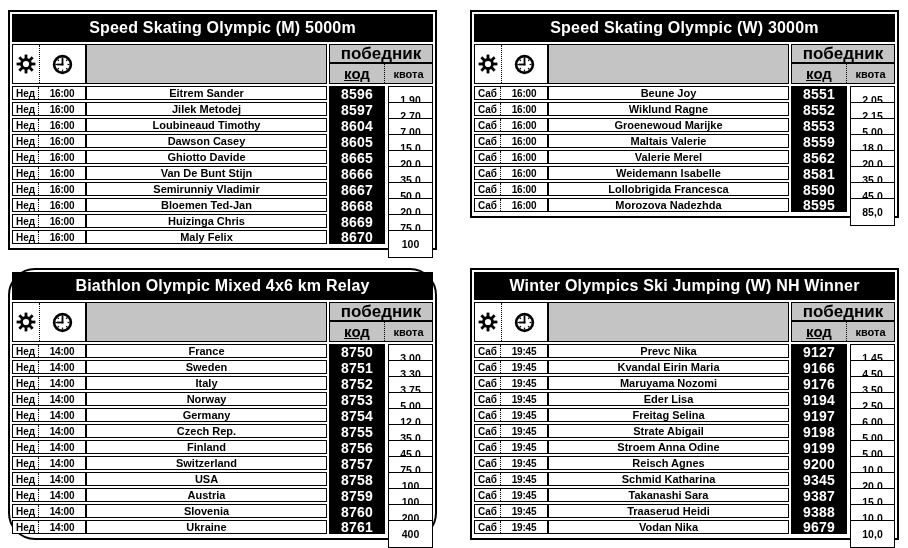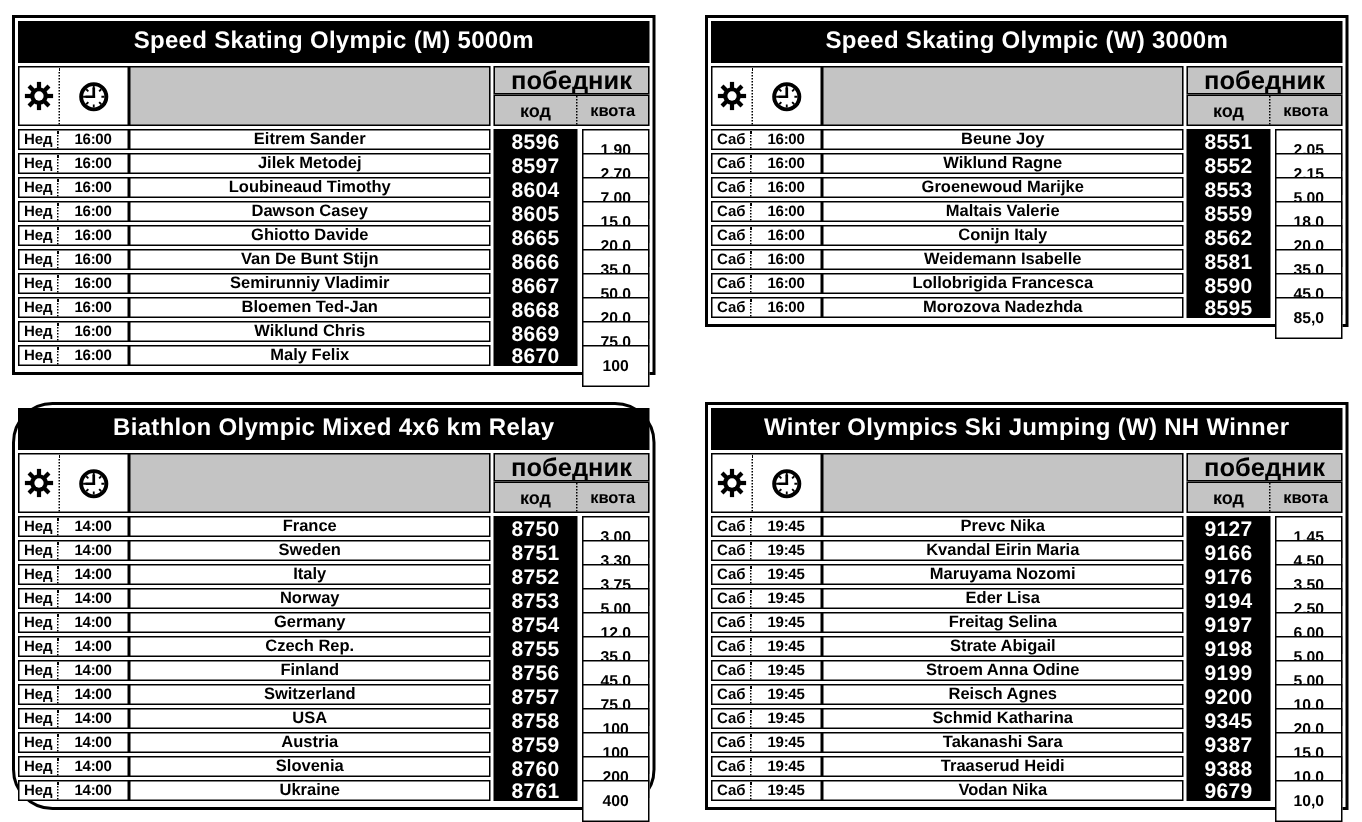--- a/index.html
+++ b/index.html
@@ -28,21 +28,21 @@
     border-right:1.5px dotted var(--ink);}
   .clock-wrap{flex:1; display:flex; align-items:center; justify-content:center;}
   .nm-h{position:absolute; left:74px; right:106px; top:0; height:40px;
     background:var(--header-gray); border:1.5px solid var(--ink);}
   .win-h{position:absolute; right:0; top:0; width:104px; height:19px;
     background:var(--header-gray); border:1.5px solid var(--ink);
     display:flex; align-items:center; justify-content:center; font-size:17px;}
   .kq-h{position:absolute; right:0; top:19px; width:104px; height:21px;
     background:var(--header-gray); border:1.5px solid var(--ink); display:flex;}
   .kod-h{width:55px; border-right:1.5px dotted var(--ink);
-    display:flex; align-items:center; justify-content:center; font-size:12px;}
+    display:flex; align-items:center; justify-content:center; font-size:15px;text-decoration:underline;}
   .kvota-h{flex:1; display:flex; align-items:center; justify-content:center; font-size:11px;}
 
   .row{position:relative; height:14px; margin-bottom:2px;}
   .dt{position:absolute; left:0; top:0; width:74px; height:14px; border:1.5px solid var(--ink);
     background:var(--paper); display:flex; font-size:10px;}
   .day{width:26px; border-right:1.5px dotted var(--ink);
     display:flex; align-items:center; justify-content:center;}
   .time{flex:1; display:flex; align-items:center; justify-content:center; letter-spacing:-.2px;}
   .nm{position:absolute; left:74px; right:106px; top:0; height:14px; border:1.5px solid var(--ink);
     background:var(--paper); display:flex; align-items:center; justify-content:center;
@@ -179,21 +179,21 @@
           </div>
           <div class="nm">Bloemen Ted-Jan</div>
           <div class="kod">8668</div>
           <div class="kv">20,0</div>
         </div>
         <div class="row">
           <div class="dt">
             <span class="day">Нед</span>
             <span class="time">16:00</span>
           </div>
-          <div class="nm">Wiklund Chris</div>
+          <div class="nm">Huizinga Chris</div>
           <div class="kod">8669</div>
           <div class="kv">75,0</div>
         </div>
         <div class="row">
           <div class="dt">
             <span class="day">Нед</span>
             <span class="time">16:00</span>
           </div>
           <div class="nm">Maly Felix</div>
           <div class="kod">8670</div>
@@ -286,21 +286,21 @@
           </div>
           <div class="nm">Maltais Valerie</div>
           <div class="kod">8559</div>
           <div class="kv">18,0</div>
         </div>
         <div class="row">
           <div class="dt">
             <span class="day">Саб</span>
             <span class="time">16:00</span>
           </div>
-          <div class="nm">Conijn Italy</div>
+          <div class="nm">Valerie Merel</div>
           <div class="kod">8562</div>
           <div class="kv">20,0</div>
         </div>
         <div class="row">
           <div class="dt">
             <span class="day">Саб</span>
             <span class="time">16:00</span>
           </div>
           <div class="nm">Weidemann Isabelle</div>
           <div class="kod">8581</div>

